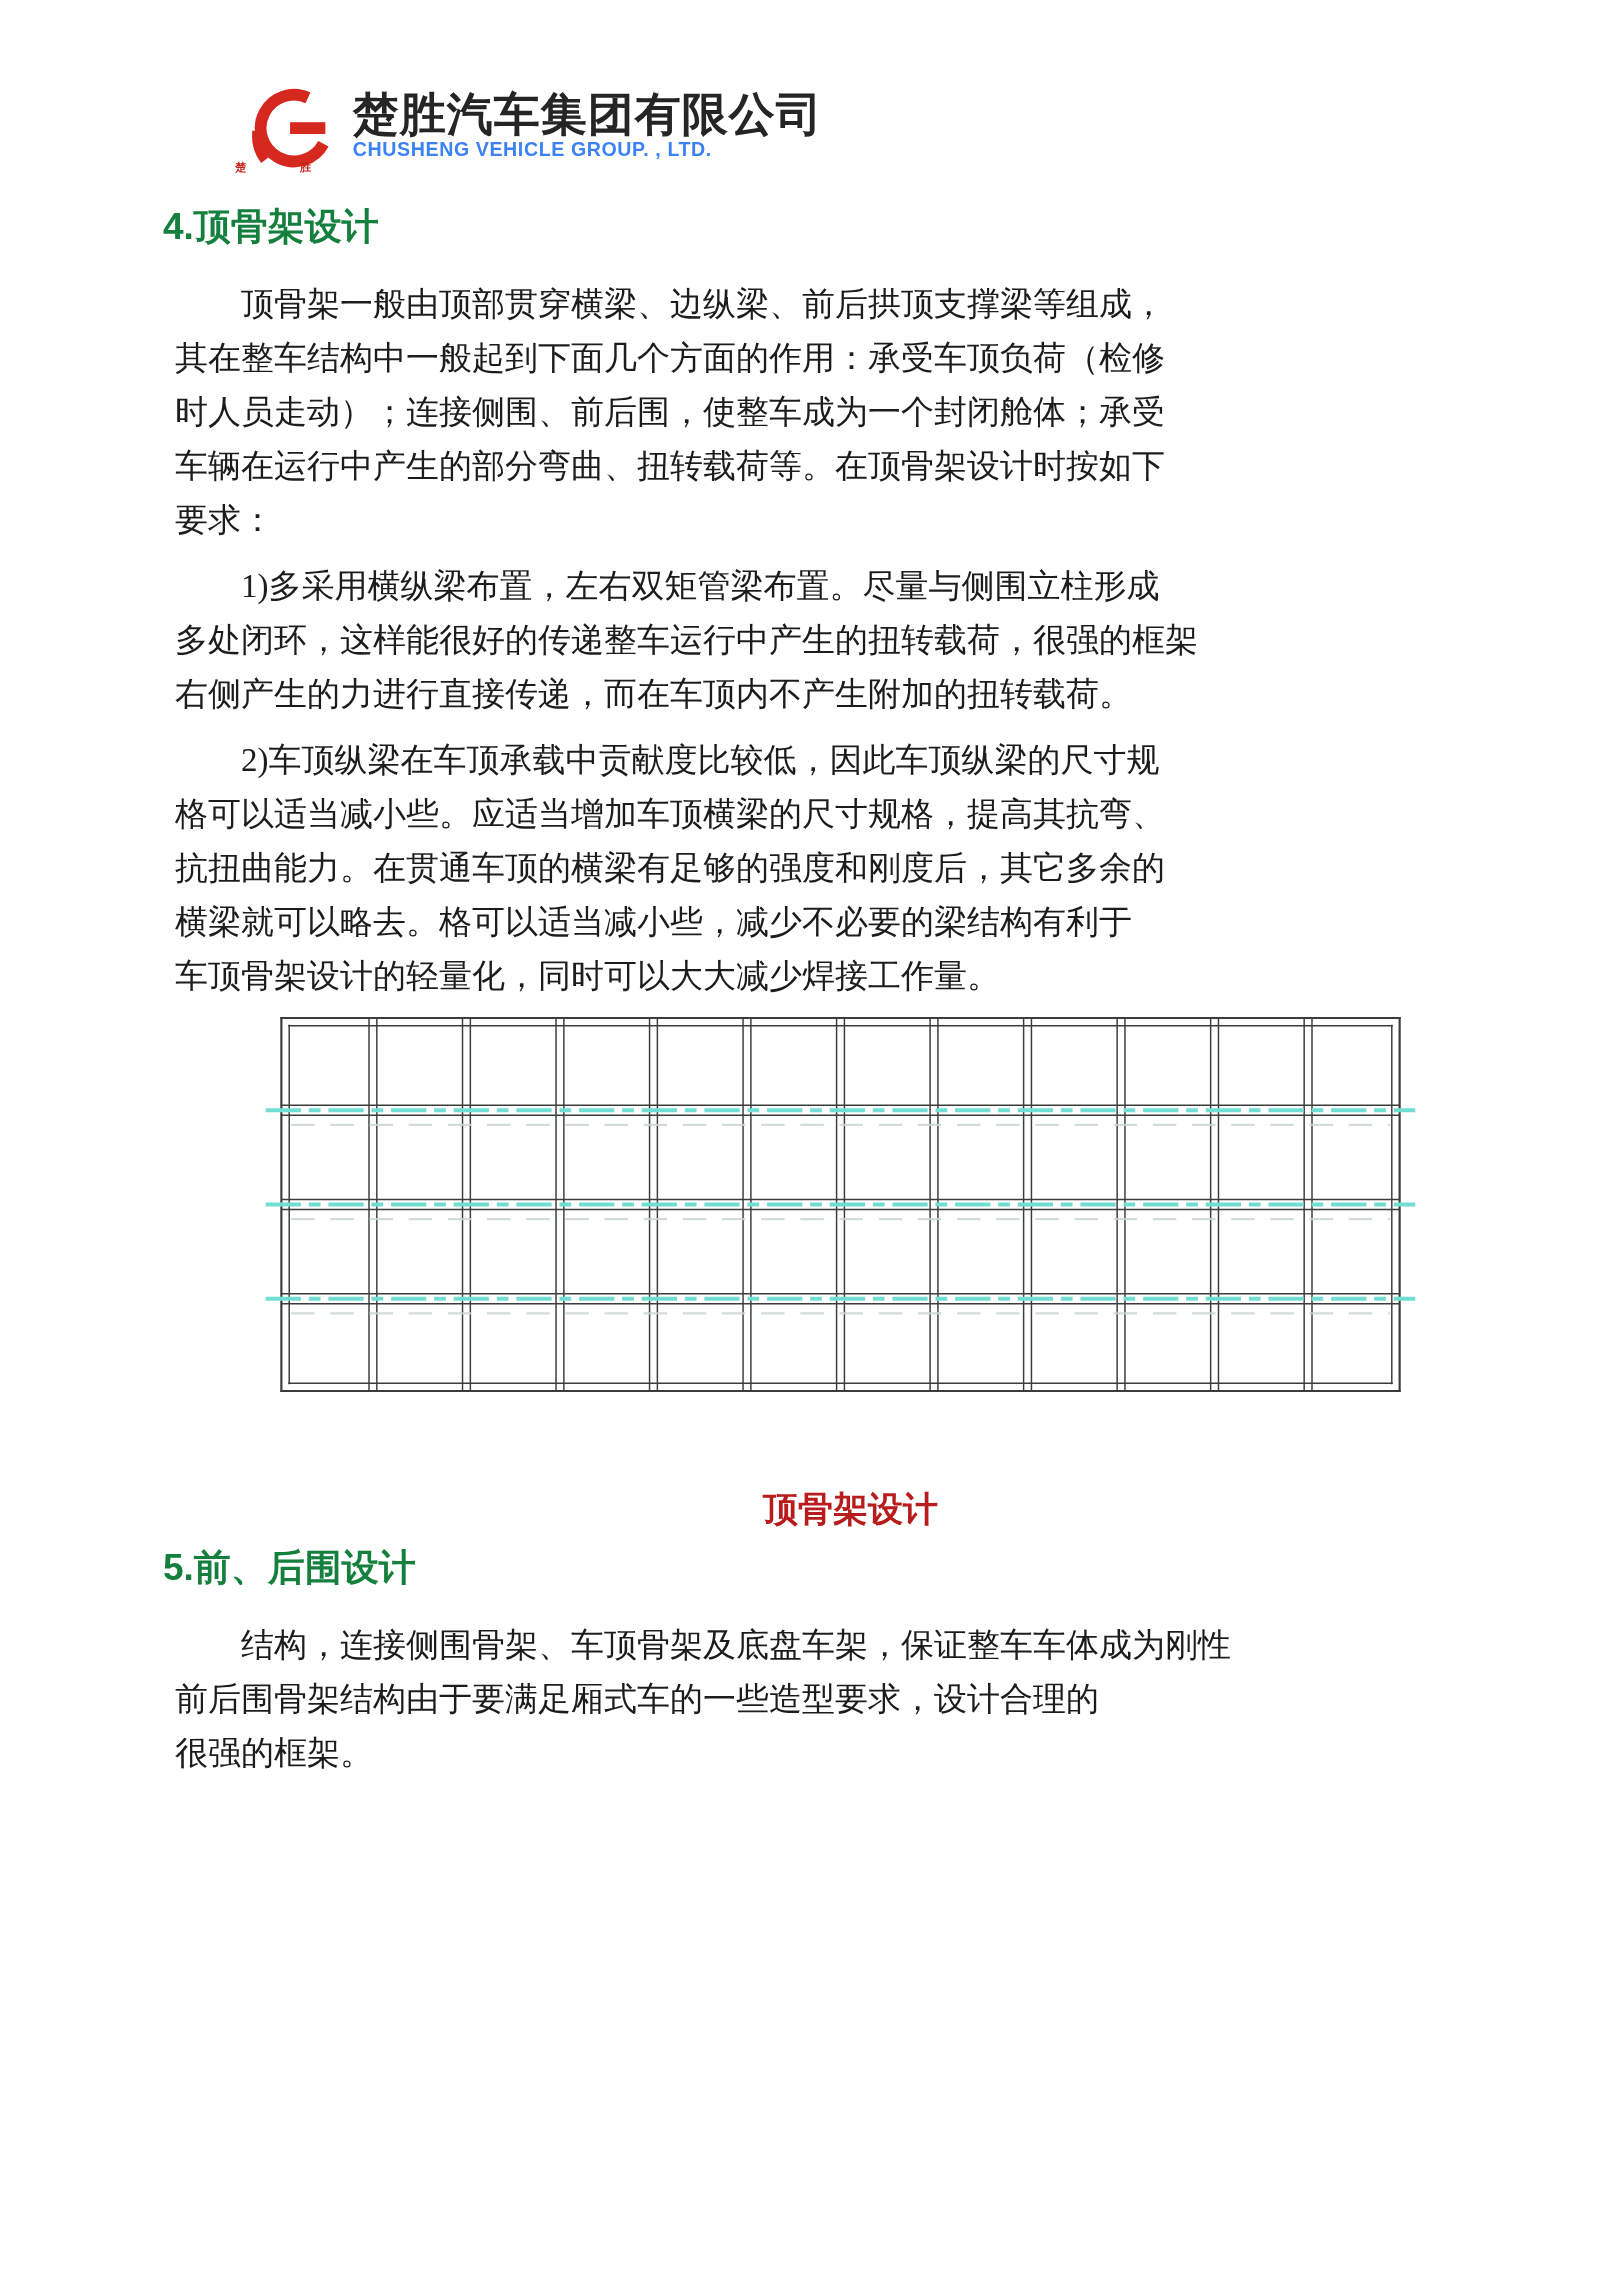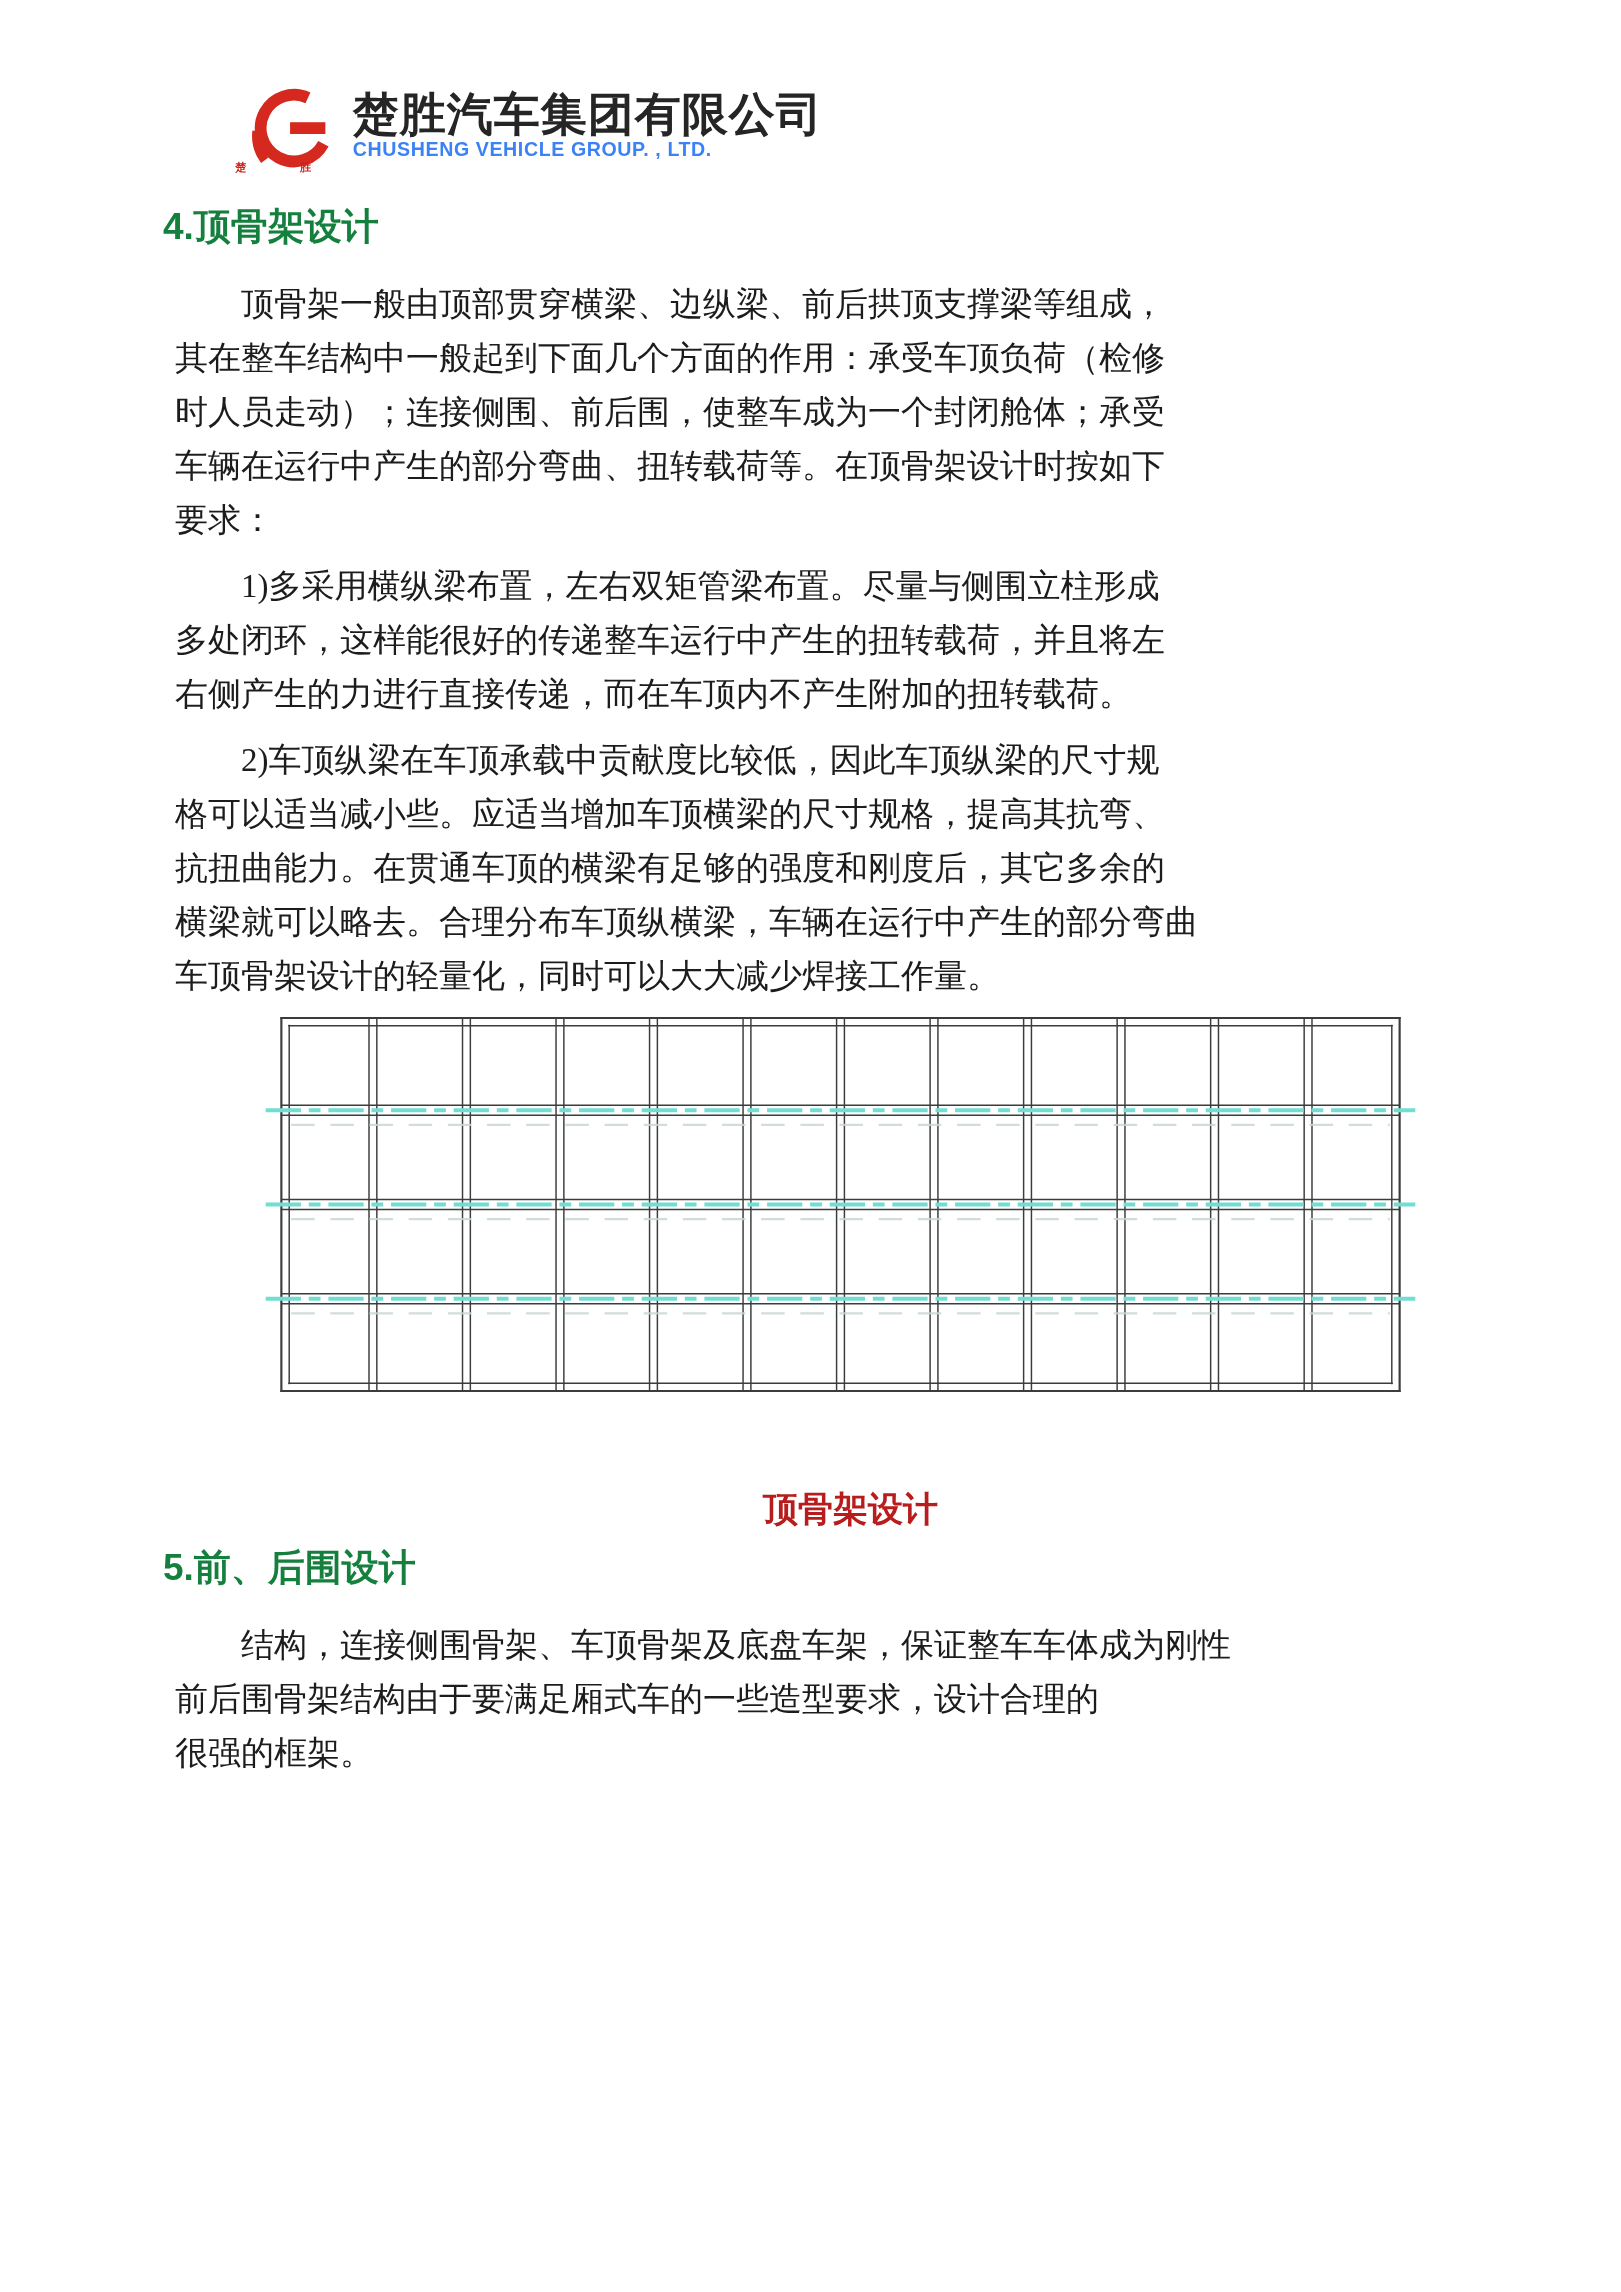--- a/index.html
+++ b/index.html
@@ -73,28 +73,28 @@
 <div class="bodyflow">
   <div class="para">
     <div class="bline">顶骨架一般由顶部贯穿横梁、边纵梁、前后拱顶支撑梁等组成，</div>
     <div class="bline">其在整车结构中一般起到下面几个方面的作用：承受车顶负荷（检修</div>
     <div class="bline">时人员走动）；连接侧围、前后围，使整车成为一个封闭舱体；承受</div>
     <div class="bline">车辆在运行中产生的部分弯曲、扭转载荷等。在顶骨架设计时按如下</div>
     <div class="bline">要求：</div>
   </div>
   <div class="para">
     <div class="bline">1)多采用横纵梁布置，左右双矩管梁布置。尽量与侧围立柱形成</div>
-    <div class="bline">多处闭环，这样能很好的传递整车运行中产生的扭转载荷，并且将左</div>
+    <div class="bline">多处闭环，这样能很好的传递整车运行中产生的扭转载荷，很强的框架</div>
     <div class="bline">右侧产生的力进行直接传递，而在车顶内不产生附加的扭转载荷。</div>
   </div>
   <div class="para">
     <div class="bline">2)车顶纵梁在车顶承载中贡献度比较低，因此车顶纵梁的尺寸规</div>
     <div class="bline">格可以适当减小些。应适当增加车顶横梁的尺寸规格，提高其抗弯、</div>
     <div class="bline">抗扭曲能力。在贯通车顶的横梁有足够的强度和刚度后，其它多余的</div>
-    <div class="bline">横梁就可以略去。合理分布车顶纵横梁，车辆在运行中产生的部分弯曲</div>
+    <div class="bline">横梁就可以略去。格可以适当减小些，减少不必要的梁结构有利于</div>
     <div class="bline">车顶骨架设计的轻量化，同时可以大大减少焊接工作量。</div>
   </div>
 </div>
 
 <div class="diagram" id="diagram">
     <svg width="1123" height="377" viewBox="0 0 1146 385">
       <line x1="1" y1="2" x2="1145" y2="2" stroke="#3c3c3c" stroke-width="2.2"></line>
       <line x1="9" y1="10" x2="1137" y2="10" stroke="#3c3c3c" stroke-width="1.5"></line>
       <line x1="1" y1="383" x2="1145" y2="383" stroke="#3c3c3c" stroke-width="2.2"></line>
       <line x1="9" y1="375" x2="1137" y2="375" stroke="#3c3c3c" stroke-width="1.5"></line>

